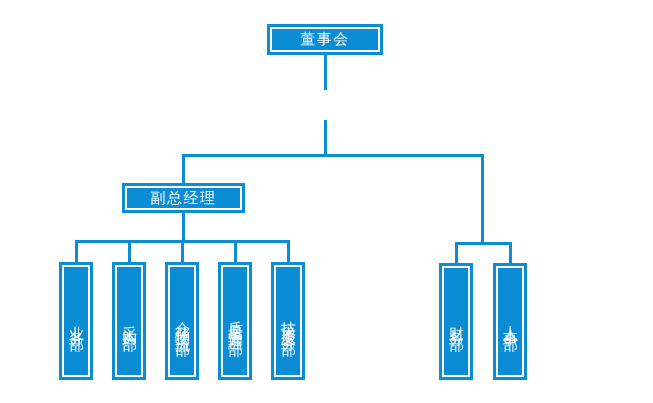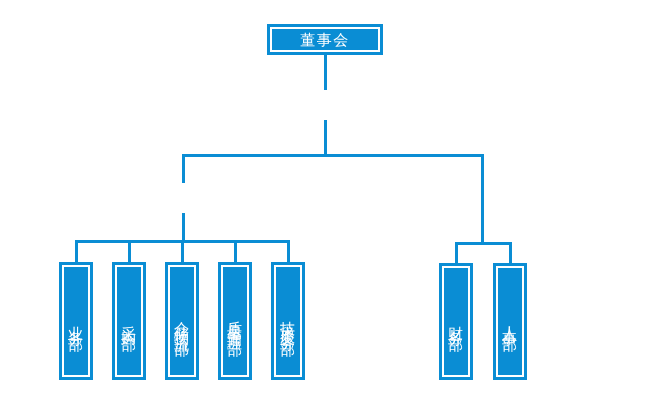--- a/index.html
+++ b/index.html
@@ -8,21 +8,21 @@
     --inner-ring:#ffffff;
     --node-text:#ffffff;
     --bg:#ffffff;
   }
   html,body{margin:0;padding:0;background:var(--bg);}
   .canvas{
     position:relative;
     width:653px;height:392px;
     background:var(--bg);
     overflow:hidden;
-    font-family:Liberation Sans, sans-serif;
+    font-family:Liberation Serif, serif;
   }
   .line{
     position:absolute;
     background:var(--connector);
   }
   .node{
     position:absolute;
     box-sizing:border-box;
     background:var(--node-fill);
     border:3px solid var(--node-fill);
@@ -65,20 +65,23 @@
   <div class="line" style="left:287px;top:240px;width:3px;height:22px"></div>
   <div class="line" style="left:455px;top:242px;width:57px;height:3px"></div>
   <div class="line" style="left:455px;top:242px;width:3px;height:21px"></div>
   <div class="line" style="left:509px;top:242px;width:3px;height:21px"></div>
 
   <div class="node horizontal" style="left:267px;top:24px;width:116px;height:31px">
     <span class="label">董事会</span>
   </div>
 
 
+  <div class="node horizontal" style="left:122px;top:183px;width:123px;height:30px">
+    <span class="label">副总经理</span>
+  </div>
 
   <div class="node vertical" style="left:59px;top:262px;width:34px;height:118px">
     <span class="label">业务部</span>
   </div>
 
   <div class="node vertical" style="left:112px;top:262px;width:34px;height:118px">
     <span class="label">采购部</span>
   </div>
 
   <div class="node vertical" style="left:165px;top:262px;width:34px;height:118px">

